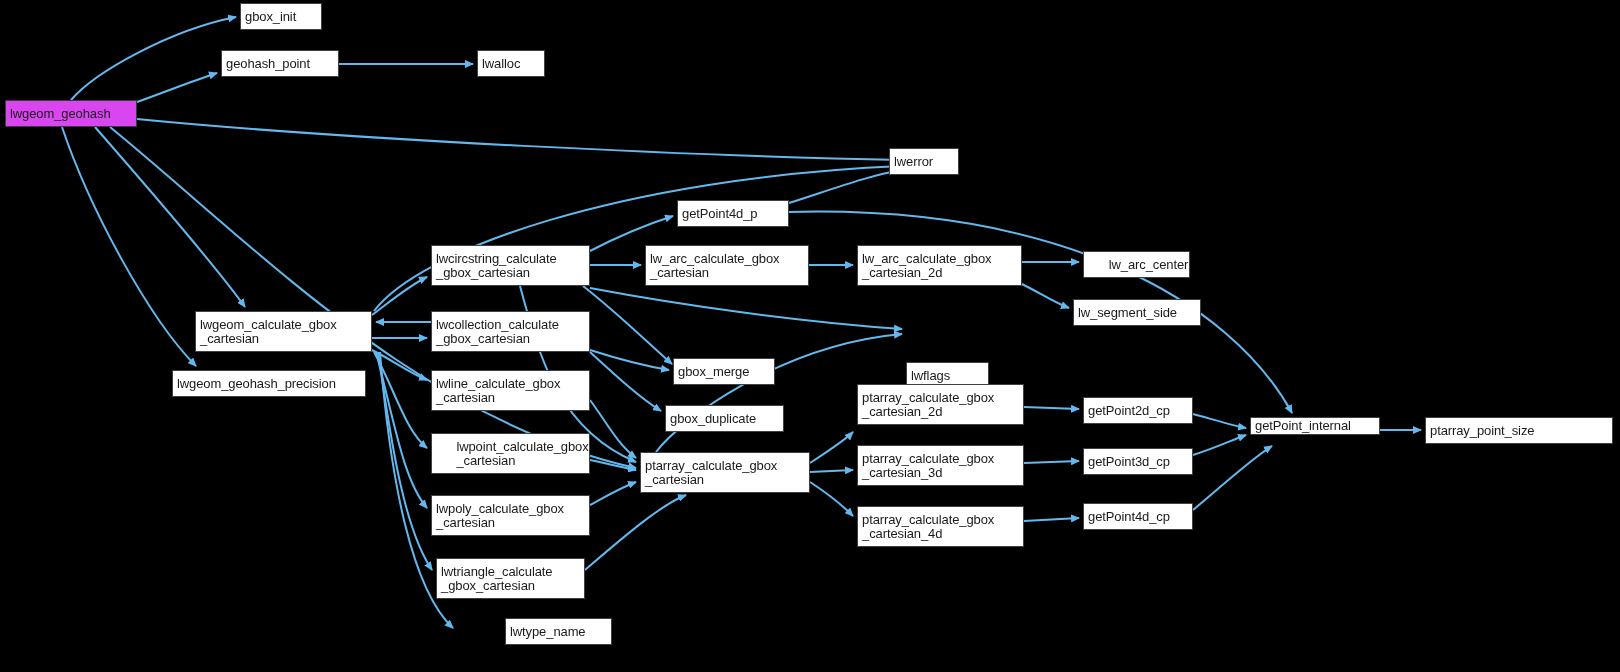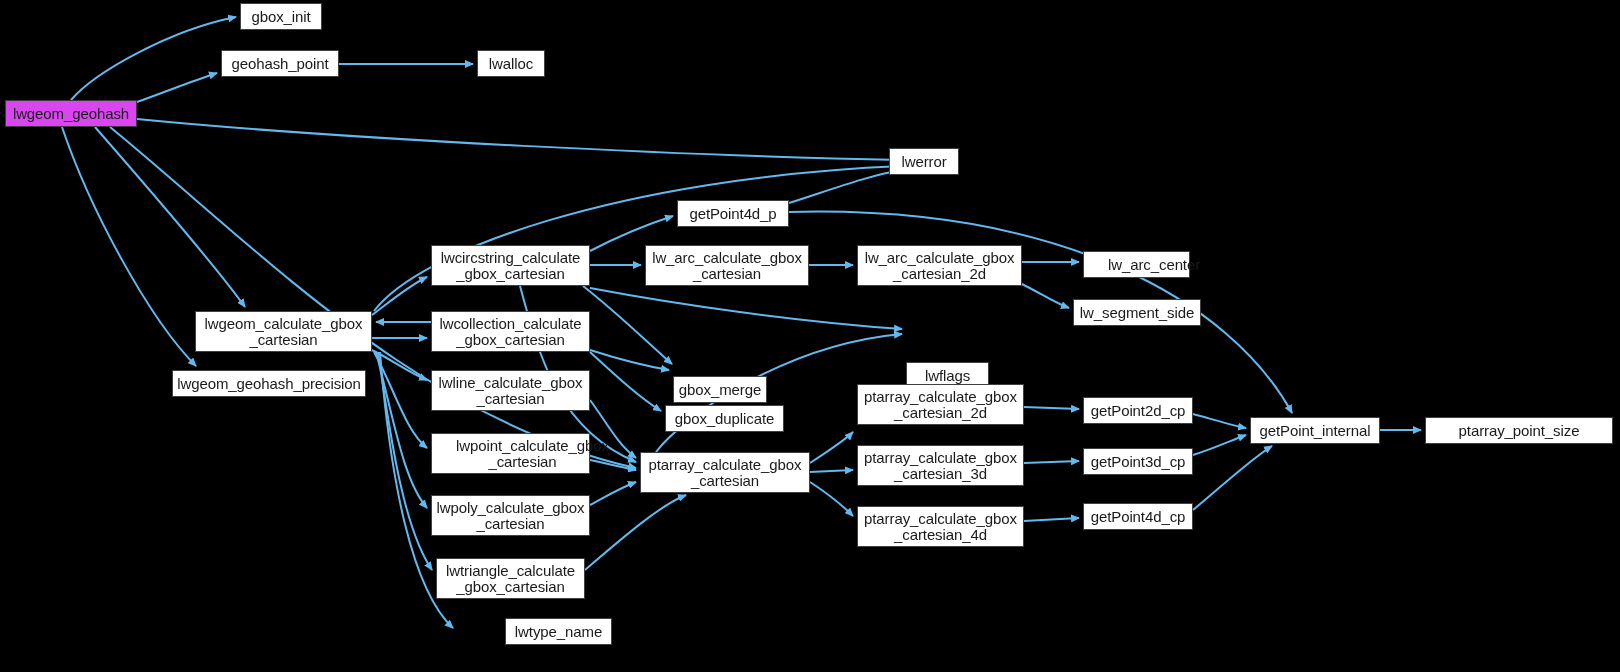--- a/index.html
+++ b/index.html
@@ -25,23 +25,22 @@
   }
   .node {
     position: absolute;
     box-sizing: border-box;
     background: #ffffff;
     border: 1px solid #404040;
     color: #1a1a1a;
     display: flex;
     align-items: center;
     justify-content: center;
-    text-align: center;
     line-height: 1.05;
-    font-size: 15px;
+    font-size: 13px;
     letter-spacing: -0.1px;
     white-space: pre-line;
     cursor: pointer;
   }
   .node.root {
     background: #d946ef;
     border-color: #3a3a3a;
   }
   .node-label {
     display: block;
@@ -119,29 +118,29 @@
 _cartesian</span></div>
       <div class="node" style="left: 857px; top: 245px; width: 165px; height: 41px;"><span class="node-label">lw_arc_calculate_gbox
 _cartesian_2d</span></div>
       <div class="node" style="left: 1083px; top: 251px; width: 107px; height: 27px; padding-left: 24px;"><span class="node-label">lw_arc_center</span></div>
       <div class="node" style="left: 1073px; top: 299px; width: 128px; height: 27px;"><span class="node-label">lw_segment_side</span></div>
       <div class="node" style="left: 195px; top: 311px; width: 177px; height: 41px;"><span class="node-label">lwgeom_calculate_gbox
 _cartesian</span></div>
       <div class="node" style="left: 431px; top: 311px; width: 159px; height: 41px;"><span class="node-label">lwcollection_calculate
 _gbox_cartesian</span></div>
       <div class="node" style="left: 906px; top: 318px; width: 83px; height: 27px; margin-top: 44px;"><span class="node-label">lwflags</span></div>
-      <div class="node" style="left: 673px; top: 376px; width: 94px; height: 27px;"><span class="node-label">gbox_merge</span></div>
+      <div class="node" style="left: 673px; top: 358px; width: 102px; height: 27px;"><span class="node-label">gbox_merge</span></div>
       <div class="node" style="left: 431px; top: 370px; width: 159px; height: 41px;"><span class="node-label">lwline_calculate_gbox
 _cartesian</span></div>
       <div class="node" style="left: 172px; top: 370px; width: 194px; height: 27px;"><span class="node-label">lwgeom_geohash_precision</span></div>
       <div class="node" style="left: 857px; top: 384px; width: 167px; height: 41px;"><span class="node-label">ptarray_calculate_gbox
 _cartesian_2d</span></div>
       <div class="node" style="left: 1083px; top: 397px; width: 110px; height: 27px;"><span class="node-label">getPoint2d_cp</span></div>
       <div class="node" style="left: 665px; top: 405px; width: 119px; height: 27px;"><span class="node-label">gbox_duplicate</span></div>
-      <div class="node" style="left: 1250px; top: 417px; width: 130px; height: 27px;"><span class="node-label">getPoint_internal</span></div>
+      <div class="node" style="left: 1250px; top: 417px; width: 130px; height: 18px;"><span class="node-label">getPoint_internal</span></div>
       <div class="node" style="left: 1425px; top: 417px; width: 188px; height: 27px;"><span class="node-label">ptarray_point_size</span></div>
       <div class="node" style="left: 431px; top: 433px; width: 159px; height: 41px; padding-left: 24px;"><span class="node-label">lwpoint_calculate_gbox
 _cartesian</span></div>
       <div class="node" style="left: 640px; top: 452px; width: 170px; height: 41px;"><span class="node-label">ptarray_calculate_gbox
 _cartesian</span></div>
       <div class="node" style="left: 857px; top: 445px; width: 167px; height: 41px;"><span class="node-label">ptarray_calculate_gbox
 _cartesian_3d</span></div>
       <div class="node" style="left: 1083px; top: 448px; width: 110px; height: 27px;"><span class="node-label">getPoint3d_cp</span></div>
       <div class="node" style="left: 431px; top: 495px; width: 159px; height: 41px;"><span class="node-label">lwpoly_calculate_gbox
 _cartesian</span></div>

